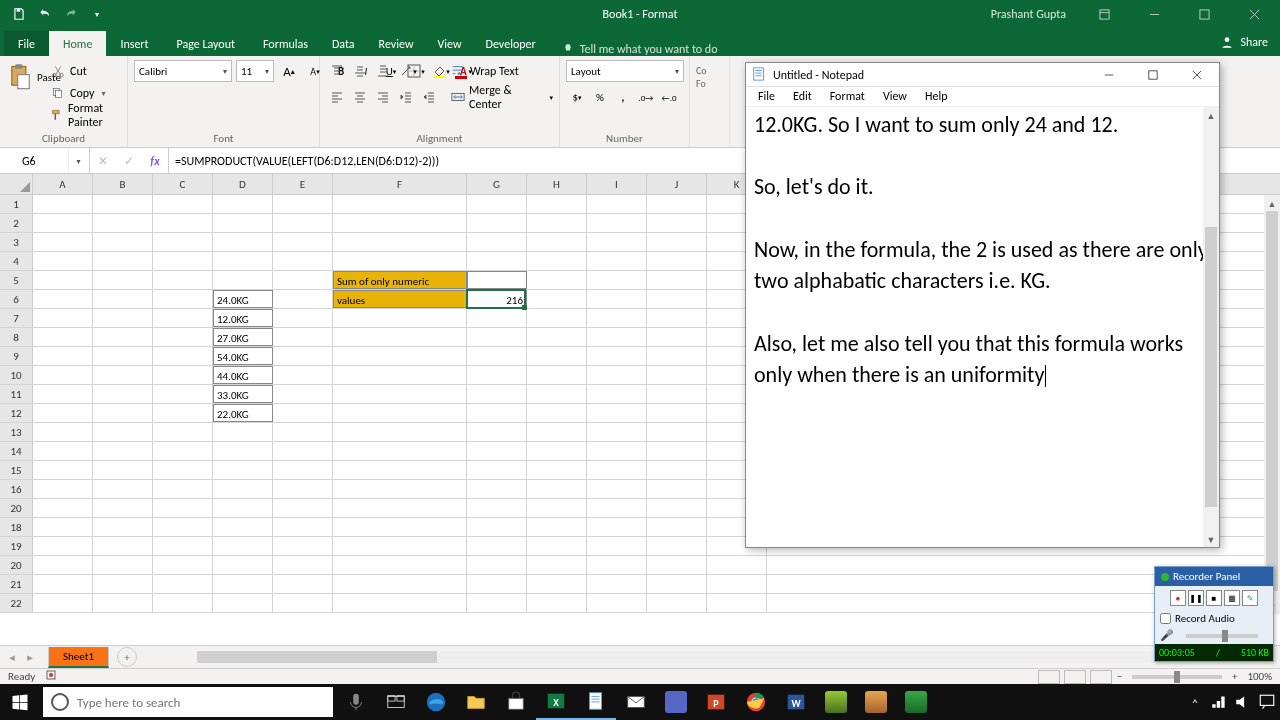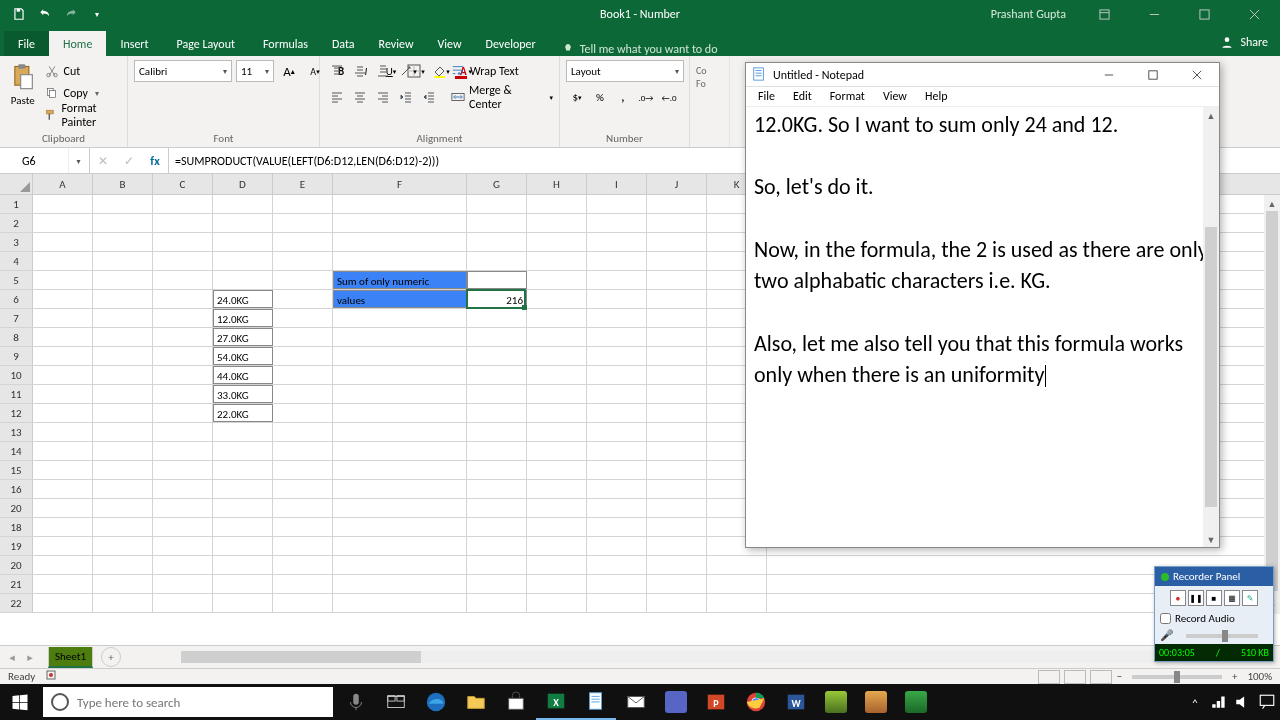--- a/index.html
+++ b/index.html
@@ -25,40 +25,40 @@
   .tell-me { display: flex; align-items: center; gap: 6px; padding: 0 8px; color: #cfe6d4; margin-left: 4px; }
   .tell-me svg { width: 12px; height: 12px; fill: #cfe6d4; }
   .share-btn { margin-left: auto; display: flex; align-items: center; gap: 6px; color: #fff; padding: 0 12px; height: 28px; }
   .share-btn svg { width: 14px; height: 14px; fill: #fff; }
 
   
   .ribbon { height: 92px; background: #f3f2f1; border-bottom: 1px solid #ccc; display: flex; font-size: 11px; position: relative; overflow: hidden; }
   .group { border-right: 1px solid #ddd; padding: 4px 6px 2px; display: flex; flex-direction: column; justify-content: space-between; position: relative; }
   .group-label { text-align: center; color: #666; font-size: 11px; padding-top: 2px; }
   .group-body { flex: 1; display: flex; gap: 4px; align-items: flex-start; }
-  .bigbtn { display: flex; flex-direction: column; align-items: center; gap: 3px; width: 40px; padding-top: 3px; cursor: pointer; }
+  .bigbtn { display: flex; flex-direction: row; align-items: center; gap: 3px; width: 40px; padding-top: 3px; cursor: pointer; }
   .bigbtn .ico { width: 30px; height: 28px; display: flex; align-items: center; justify-content: center; }
   .bigbtn .ico svg { width: 28px; height: 28px; }
   .bigbtn .lbl { font-size: 11px; text-align: center; }
   .smallrow { display: flex; align-items: center; gap: 4px; height: 22px; font-size: 12px; cursor: pointer; }
   .smallrow .ic { width: 16px; height: 16px; display: inline-flex; align-items: center; justify-content: center; }
   .smallrow .ic svg { width: 14px; height: 14px; }
   .dd { border: 1px solid #bbb; background: #fff; height: 22px; display: flex; align-items: center; padding: 0 4px; font-size: 11px; }
   .dd .arr { margin-left: auto; font-size: 8px; color: #555; }
   .btnrow { display: flex; gap: 1px; }
   .bxn { width: 22px; height: 22px; display: flex; align-items: center; justify-content: center; cursor: pointer; font-size: 11px; }
 
   
   .formulabar { height: 26px; border-bottom: 1px solid #ccc; display: flex; align-items: center; background: #fff; font-size: 12px; }
   .namebox { width: 90px; border-right: 1px solid #ccc; display: flex; height: 100%; }
   .namebox input { border: none; width: 68px; padding: 0 22px; font-size: 12px; }
   .namebox .arr { width: 20px; display: flex; align-items: center; justify-content: center; border-left: 1px solid #eee; font-size: 8px; color: #555;}
   .fxbtns { display: flex; border-right: 1px solid #ccc; height: 100%; }
   .fxbtns div { width: 26px; display: flex; align-items: center; justify-content: center; color: #888; cursor: pointer; }
-  .fxbtns .fx { color: #0369a1; font-weight: bold; }
+  .fxbtns .fx { font-style: italic; color: #8b5cf6; font-weight: bold; }
   .formula-input { flex: 1; padding: 0 6px; border: none; font-size: 12px; }
 
   
   .grid-container { position: relative; }
   .colhdr-row { height: 21px; background: #e6e6e6; display: flex; border-bottom: 1px solid #ccc; font-size: 11px; }
   .corner { width: 33px; border-right: 1px solid #ccc; background: #e6e6e6; position: relative; }
   .corner::after { content: ""; position: absolute; right: 2px; bottom: 2px; border: 5px solid transparent; border-right-color: #999; border-bottom-color: #999; }
   .colhdr { border-right: 1px solid #ccc; text-align: center; line-height: 21px; color: #333; }
   .cA { width: 60px; } .cB { width: 60px; } .cC { width: 60px; } .cD { width: 60px; }
   .cE { width: 60px; } .cF { width: 134px; } .cG { width: 60px; } .cH { width: 60px; }
@@ -68,28 +68,28 @@
   .rowhdr { width: 33px; border-right: 1px solid #ccc; background: #e6e6e6; text-align: center; font-size: 11px; line-height: 19px; color: #333; }
   .cell { border-right: 1px solid #d4d4d4; font-size: 11px; line-height: 19px; padding: 0 3px; overflow: hidden; white-space: nowrap; }
   .cell.r { text-align: right; }
 
   
   .selection { position: absolute; border: 2px solid #217346; pointer-events: none; }
   .selection::after { content: ""; position: absolute; right: -3px; bottom: -3px; width: 5px; height: 5px; background: #217346; }
 
   
   .data-d { border: 1px solid #888 !important; }
-  .yellow-f { background: #3b82f6; border: 1px solid #888 !important; }
+  .yellow-f { background: #eab308; border: 1px solid #888 !important; }
   .box-g { border: 1px solid #888 !important; }
 
   
   .sheet-tabs { position: absolute; left: 0; right: 0; bottom: 52px; height: 23px; background: #f3f2f1; border-top: 1px solid #ccc; display: flex; align-items: center; font-size: 11px; }
   .sheet-nav { display: flex; padding: 0 4px; gap: 2px; }
   .sheet-nav div { width: 16px; text-align: center; color: #999; cursor: pointer; }
-  .sheet-tab { padding: 3px 6px; background: #4d7c0f; border: 1px solid #ccc; border-bottom: 2px solid #217346; border-top: none; margin-left: 6px; cursor: pointer; }
+  .sheet-tab { padding: 3px 14px; background: #f97316; border: 1px solid #ccc; border-bottom: 2px solid #217346; border-top: none; margin-left: 6px; cursor: pointer; }
   .sheet-add { width: 20px; height: 20px; border: 1px solid #ccc; border-radius: 50%; margin-left: 8px; display: flex; align-items: center; justify-content: center; color: #666; cursor: pointer; }
   .hscroll { flex: 1; margin-left: 40px; height: 18px; position: relative; }
   .hscroll-track { position: absolute; left: 20px; right: 20px; top: 3px; bottom: 3px; background: #eee; }
   .hscroll-thumb { position: absolute; left: 20px; width: 240px; top: 3px; bottom: 3px; background: #cfcfcf; }
 
   
   .statusbar { position: absolute; bottom: 36px; left: 0; right: 0; height: 16px; background: #f3f2f1; border-top: 1px solid #ccc; display: flex; align-items: center; font-size: 11px; padding: 0 8px; color: #444; }
   .statusbar .right { margin-left: auto; display: flex; align-items: center; gap: 4px; }
   .view-btn { width: 22px; height: 14px; border: 1px solid #bbb; cursor: pointer; }
   .zoom-slider { width: 90px; height: 4px; background: #ccc; position: relative; margin: 0 6px; }
@@ -158,21 +158,21 @@
           <path d="M9 14l-5-5 5-5v3c6 0 10 3 10 9-2-4-5-5-10-5v3z" fill="#fff"></path>
         </svg>
       </div>
     <div class="qat-btn" style="opacity:.5">
         <svg viewBox="0 0 24 24">
           <path d="M15 14l5-5-5-5v3c-6 0-10 3-10 9 2-4 5-5 10-5v3z" fill="#fff"></path>
         </svg>
       </div>
     <div class="qat-btn" style="font-size:8px;color:#fff">▾</div>
   </div>
-  <div class="title-center">Book1 - Number</div>
+  <div class="title-center">Book1 - Format</div>
   <div class="title-right">
     <span class="user-name">Prashant Gupta</span>
     <div class="win-btn">
         <svg viewBox="0 0 12 12">
           <rect x="1" y="1" width="10" height="10"></rect>
           <path d="M1 4h10"></path>
         </svg>
       </div>
     <div class="win-btn">
         <svg viewBox="0 0 12 12">

